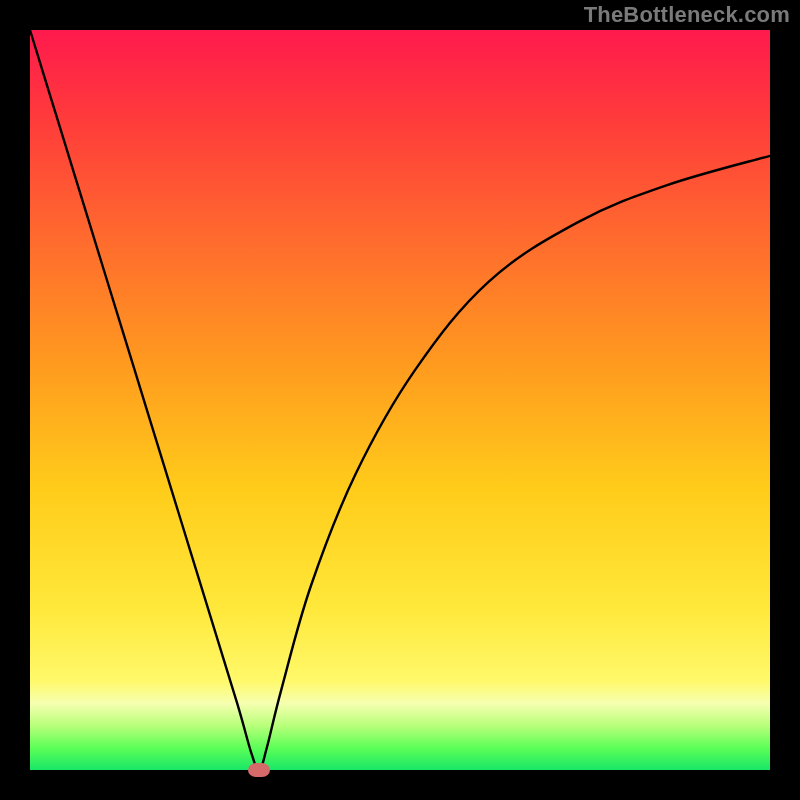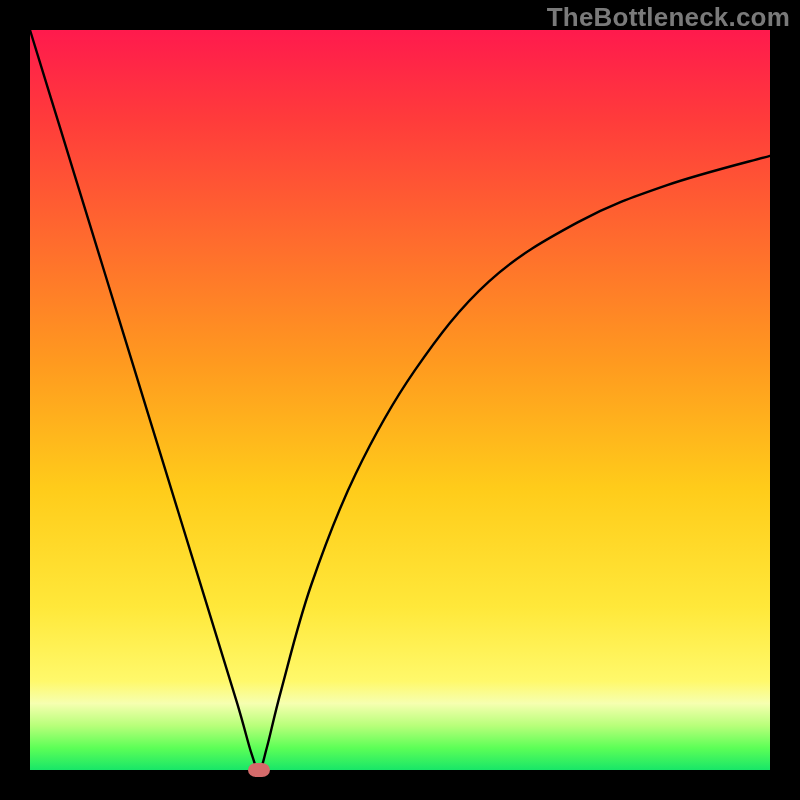--- a/index.html
+++ b/index.html
@@ -8,21 +8,21 @@
     position: relative;
     width: 800px;
     height: 800px;
     background: #000;
   }
   .attribution {
     position: absolute;
     top: 2px;
     right: 10px;
     font-family: Arial, Helvetica, sans-serif;
-    font-size: 26px;
+    font-size: 22px;
     font-weight: 600;
     color: #7a7a7a;
     letter-spacing: 0.2px;
   }
   .plot-area {
     position: absolute;
     top: 30px;
     left: 30px;
     width: 740px;
     height: 740px;

